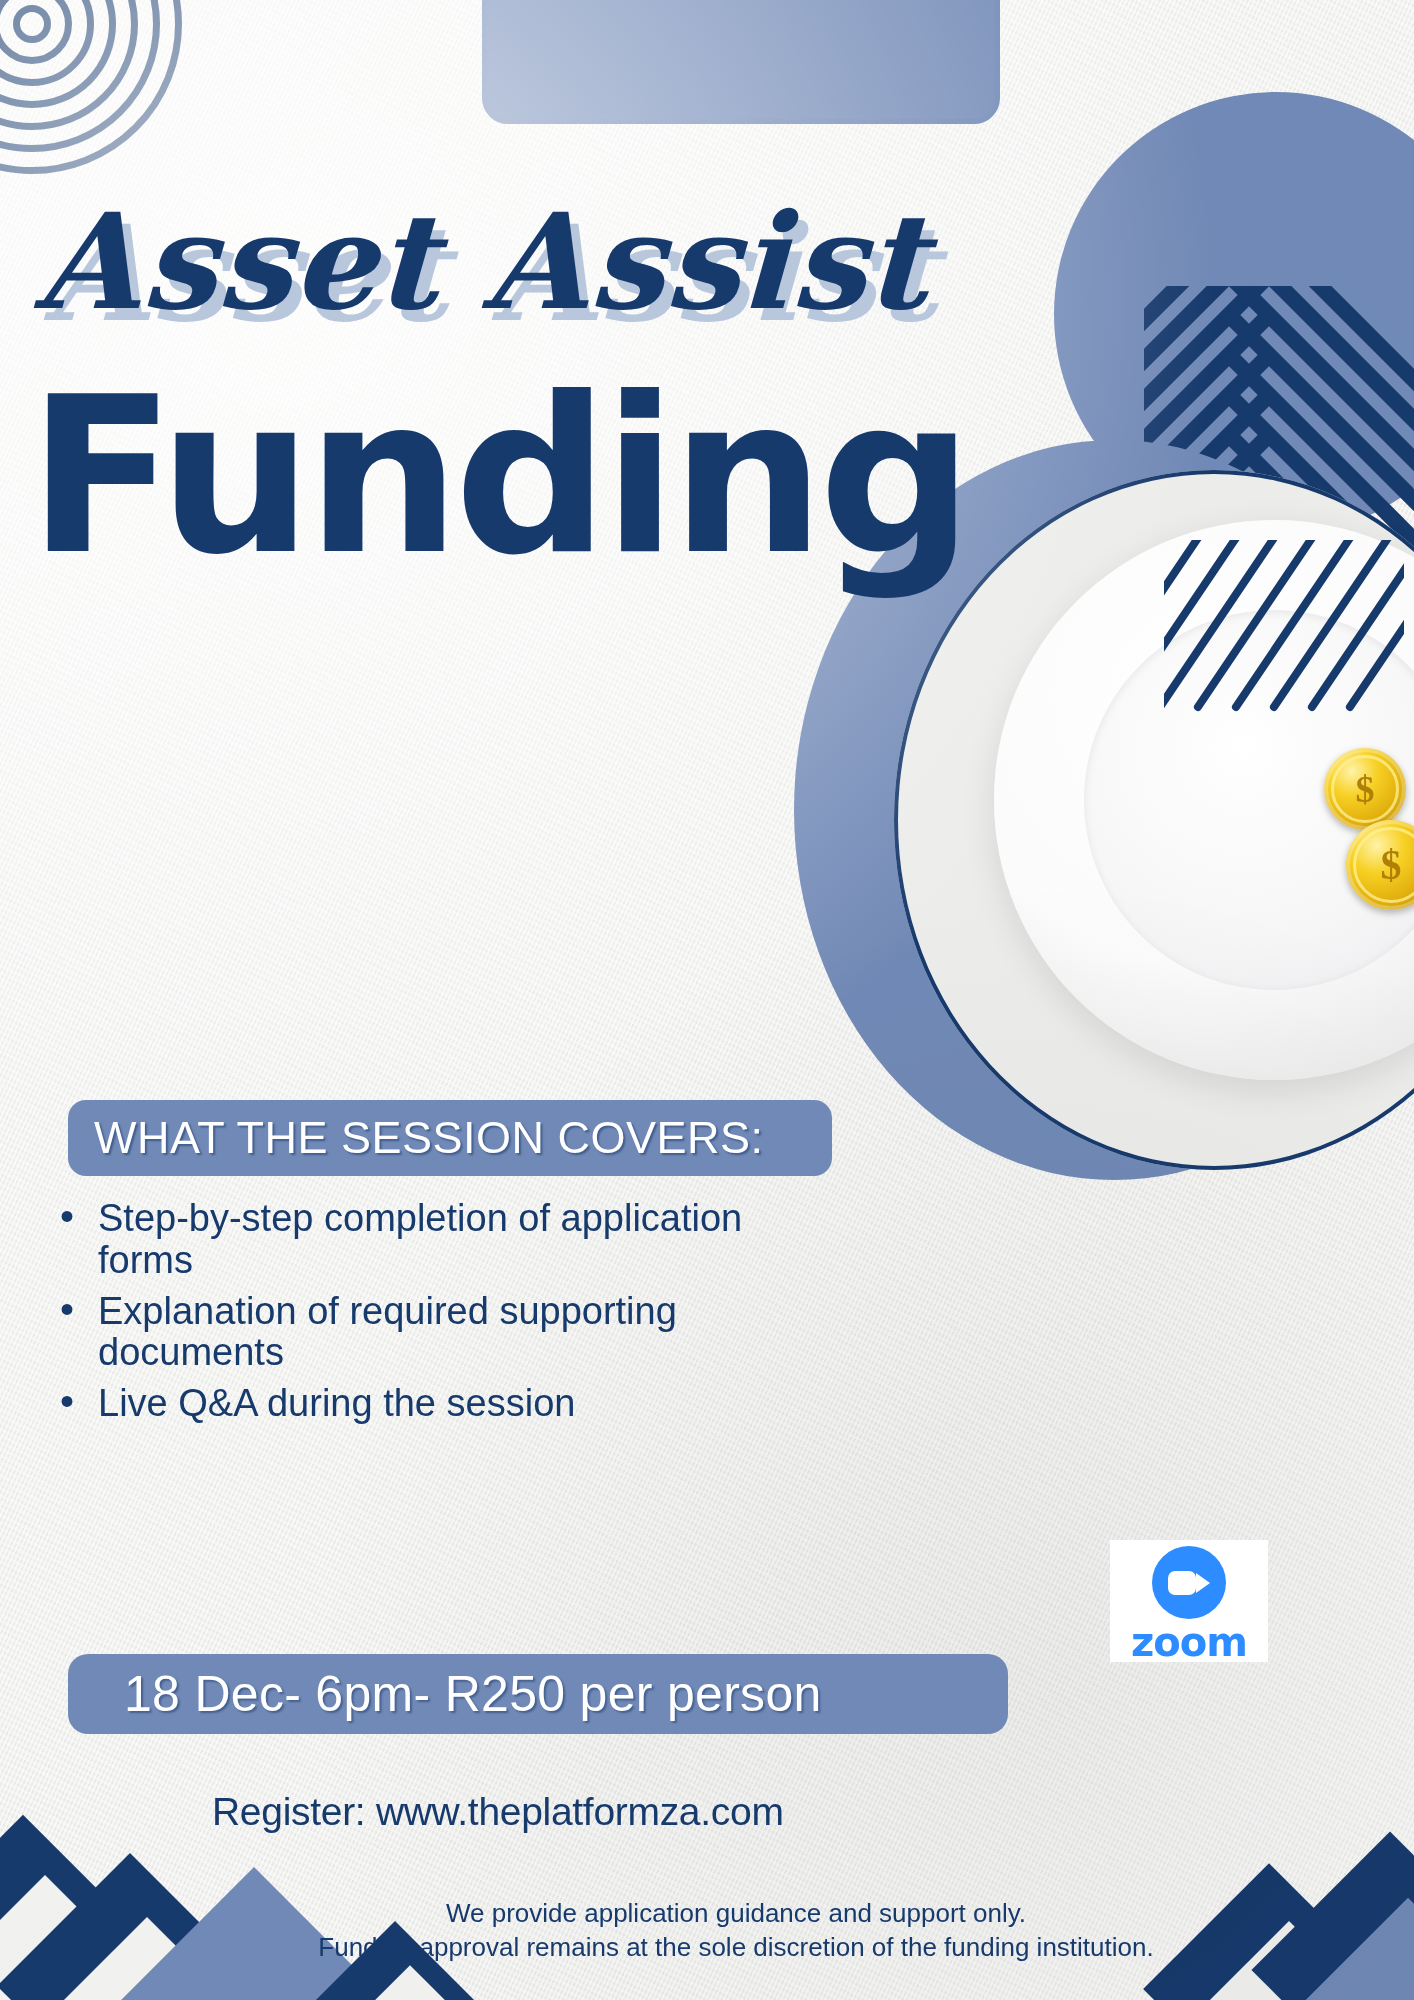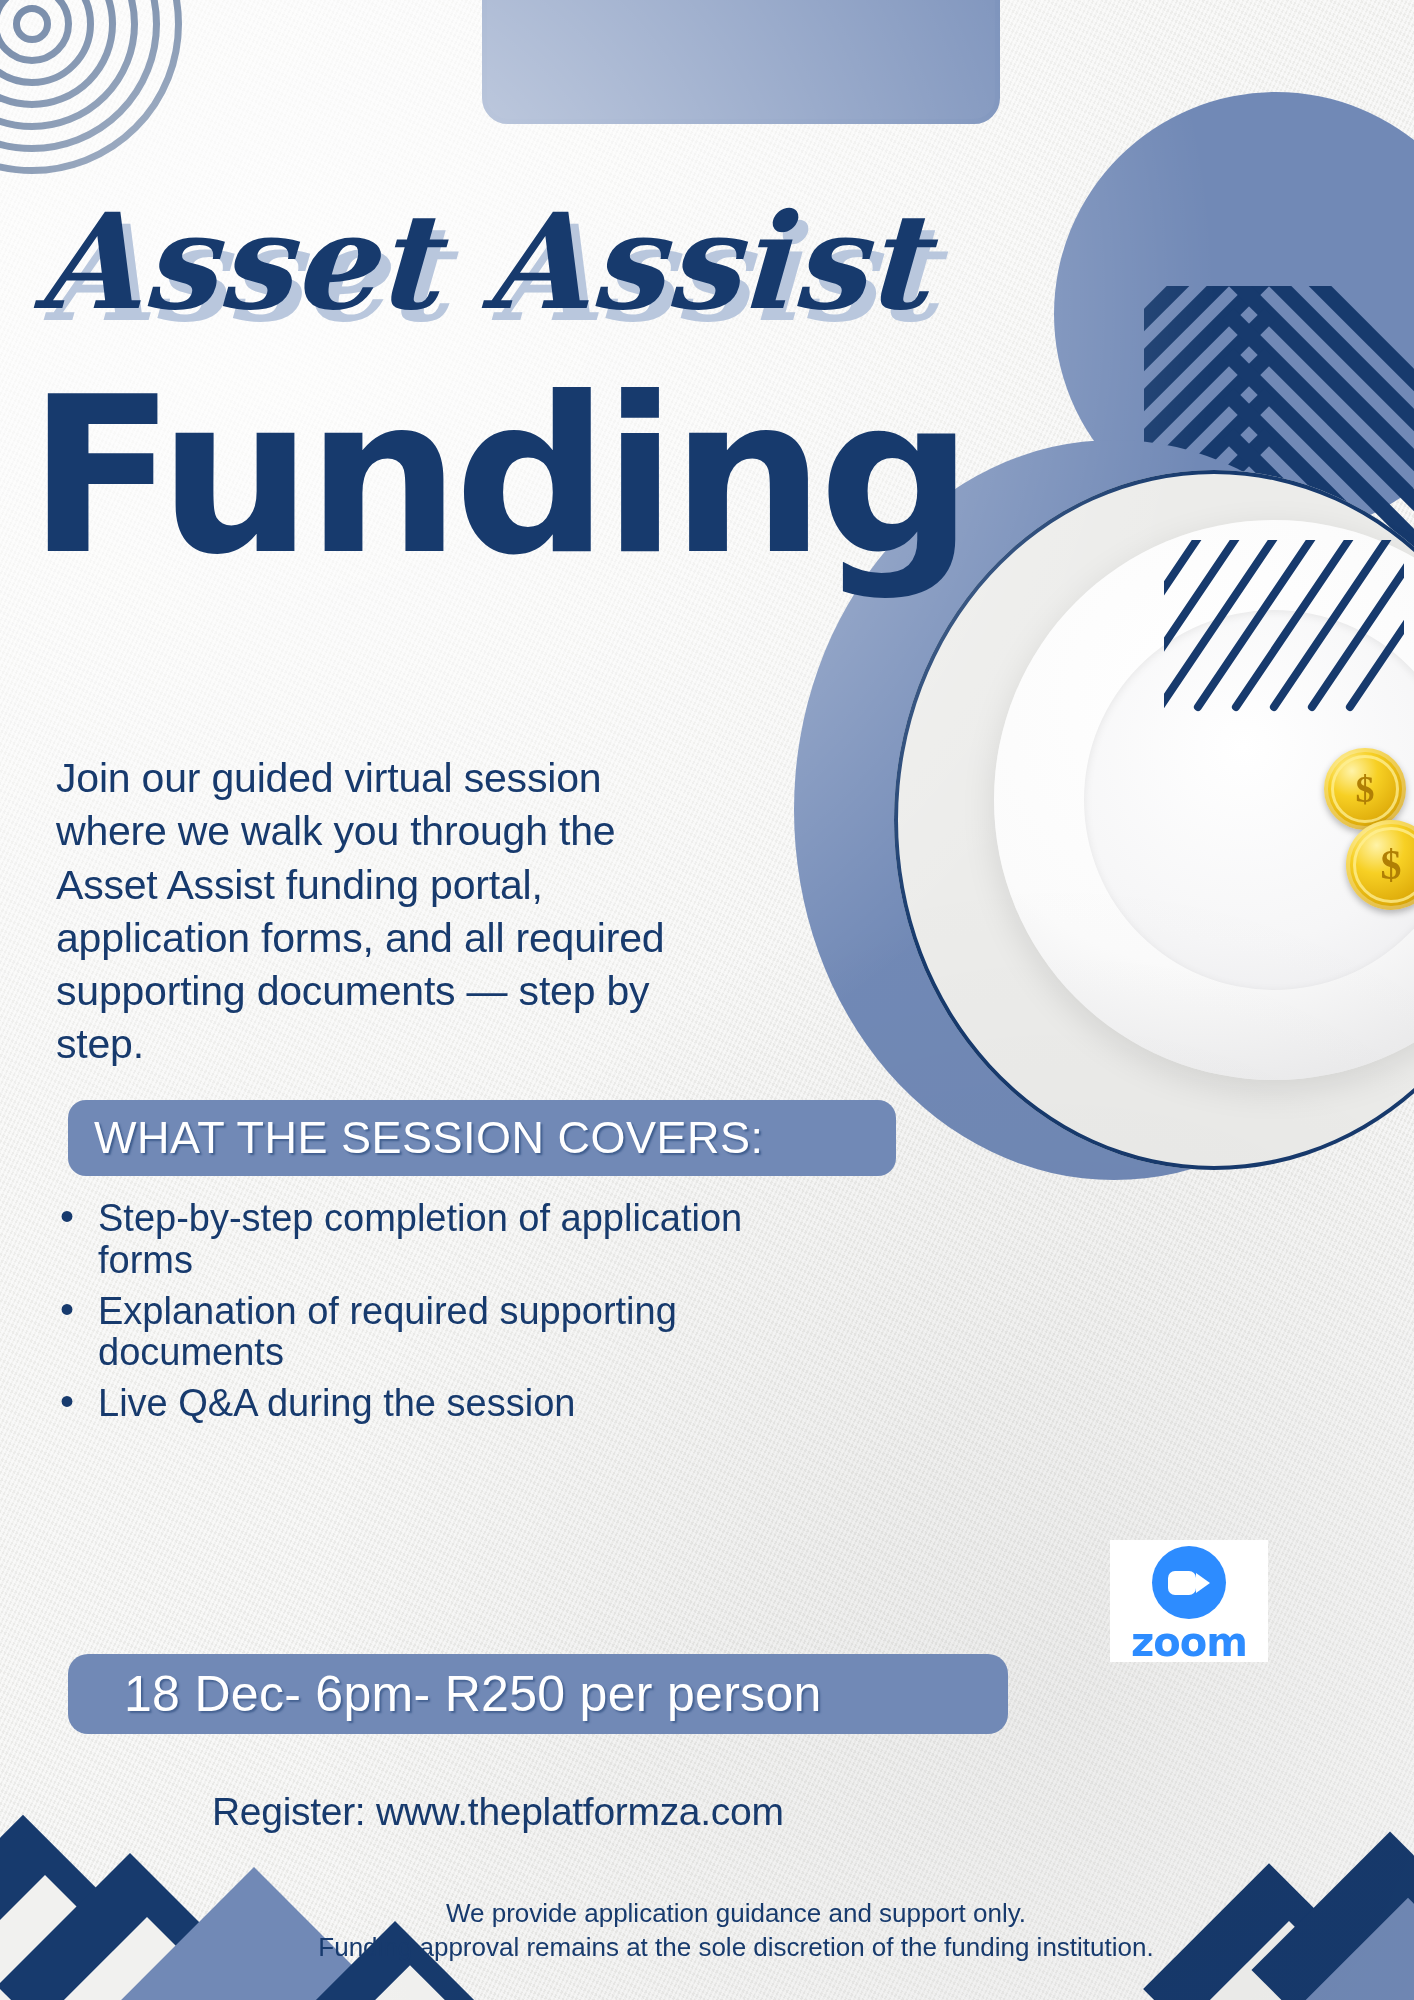--- a/index.html
+++ b/index.html
@@ -140,21 +140,21 @@
 
   .intro {
     position:absolute; left:56px; top:752px; width:660px;
     font-size:41px; line-height:1.30;
     color:#173a6d;
     letter-spacing:-.2px;
   }
 
   .covers-banner {
     position:absolute; left:68px; top:1100px;
-    width:828px; height:76px;
+    width:764px; height:76px;
     background:#7189b6;
     border-radius:18px;
     display:flex; align-items:center;
     padding-left:26px;
   }
   .covers-banner span {
     color:#ffffff;
     font-size:45px;
     letter-spacing:.5px;
     text-shadow:2px 2px 2px rgba(23,58,109,.55);
@@ -321,21 +321,20 @@
   <div class="dia" style="left:1330px; top:1930px; width:156px; height:156px; background:#7189b6;"></div>
 
   <div class="sheen"></div>
 
   <div class="content">
 
     <div class="script-title">Asset Assist</div>
 
     <div class="big-title">Funding</div>
 
-    <p class="intro">Join our guided virtual session where we walk you through the Asset Assist funding portal, application forms, and all required supporting documents — step by step.</p>
 
     <div class="covers-banner">
       <span>WHAT THE SESSION COVERS:</span>
     </div>
 
     <ul class="bullets">
       <li>Step-by-step completion of application forms</li>
       <li>Explanation of required supporting documents</li>
       <li>Live Q&amp;A during the session</li>
     </ul>

